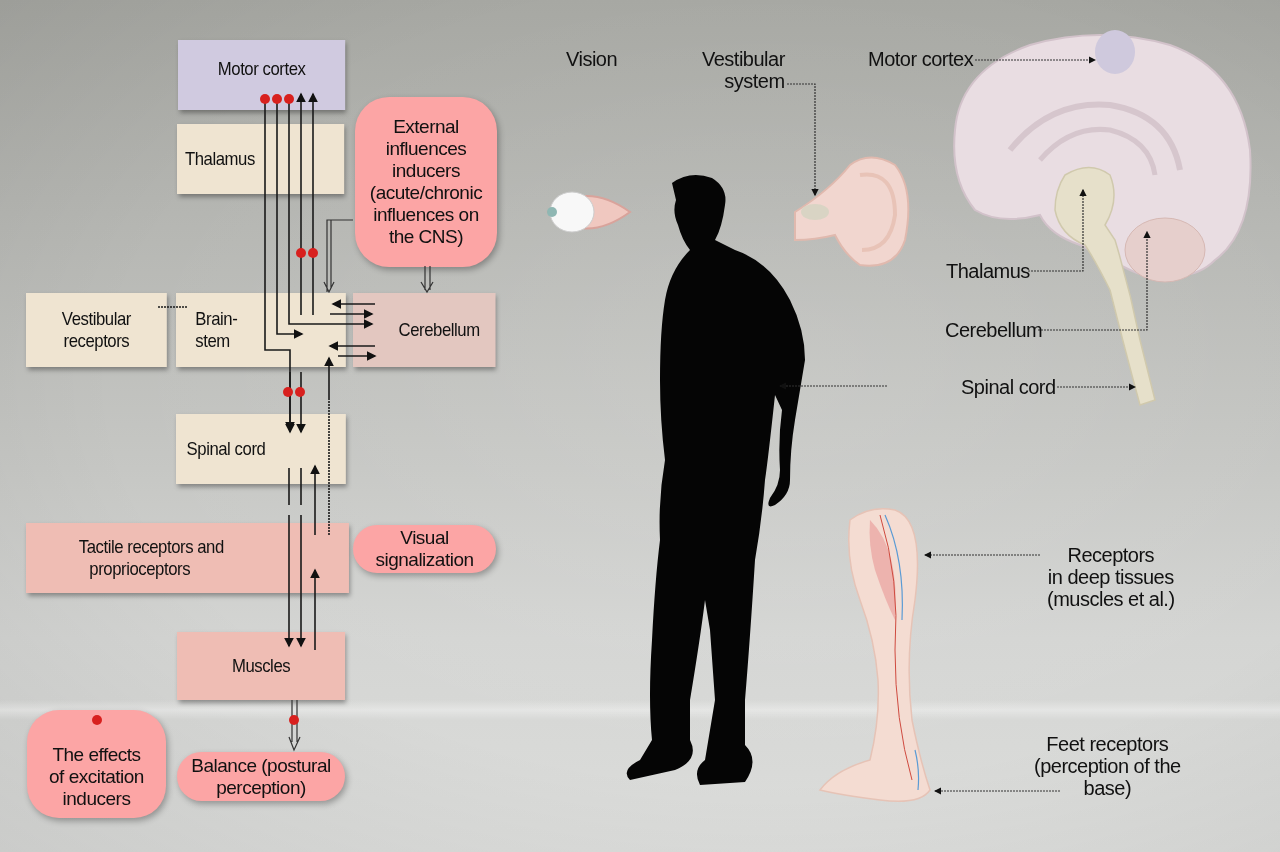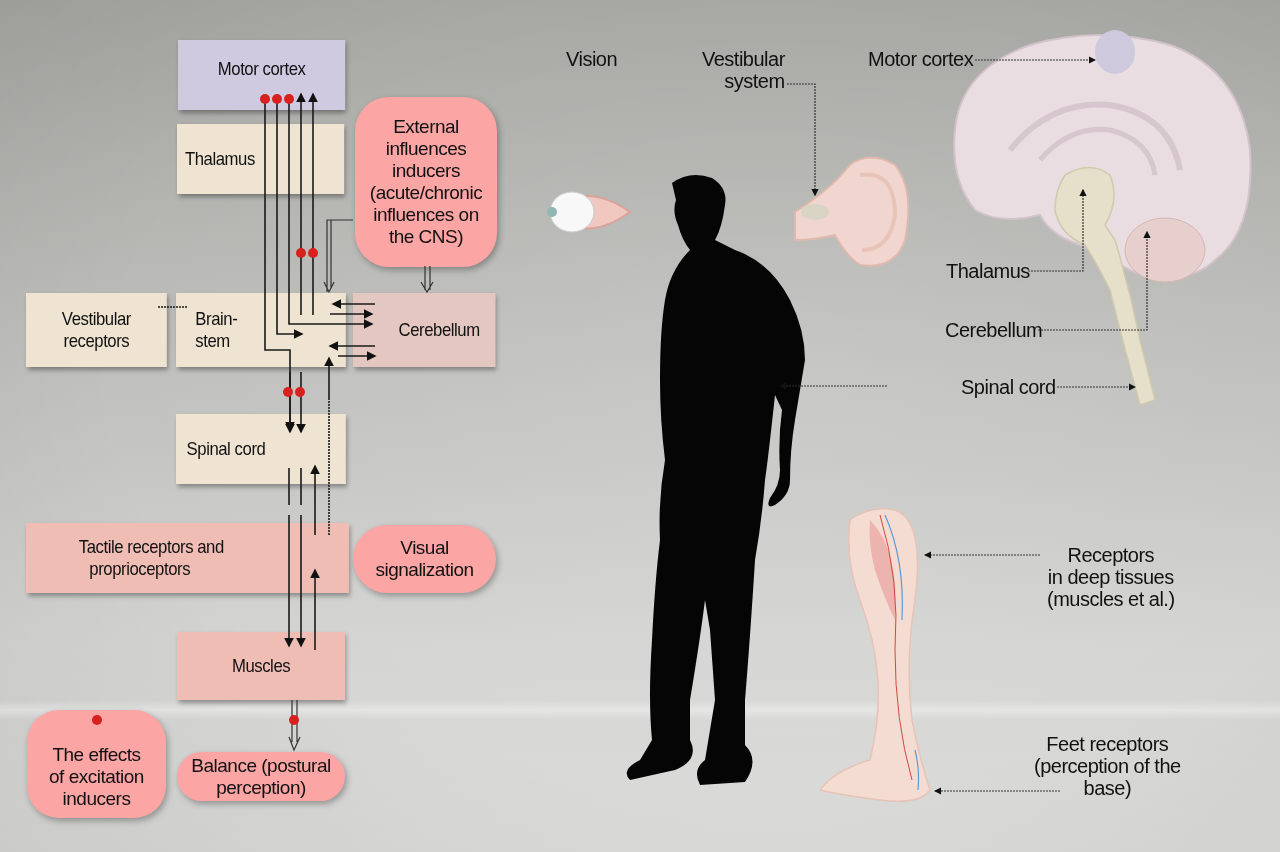--- a/index.html
+++ b/index.html
@@ -83,21 +83,21 @@
 
 <div class="bubble" style="left:355px; top:97px; width:142px; height:170px; flex-direction:column; border-radius:34px;">
   <span>External</span>
   <span>influences</span>
   <span>inducers</span>
   <span>(acute/chronic</span>
   <span>influences on</span>
   <span>the CNS)</span>
 </div>
 
-<div class="bubble" style="left:353px; top:525px; width:143px; height:68px; flex-direction:column; border-radius:34px;">
+<div class="bubble" style="left:353px; top:525px; width:143px; height:48px; flex-direction:column; border-radius:34px;">
   <span>Visual</span>
   <span>signalization</span>
 </div>
 
 <div class="bubble" style="left:27px; top:710px; width:139px; height:108px; flex-direction:column; border-radius:32px; padding-top:25px; box-sizing:border-box;">
   <span>The effects</span>
   <span>of excitation</span>
   <span>inducers</span>
 </div>
 

